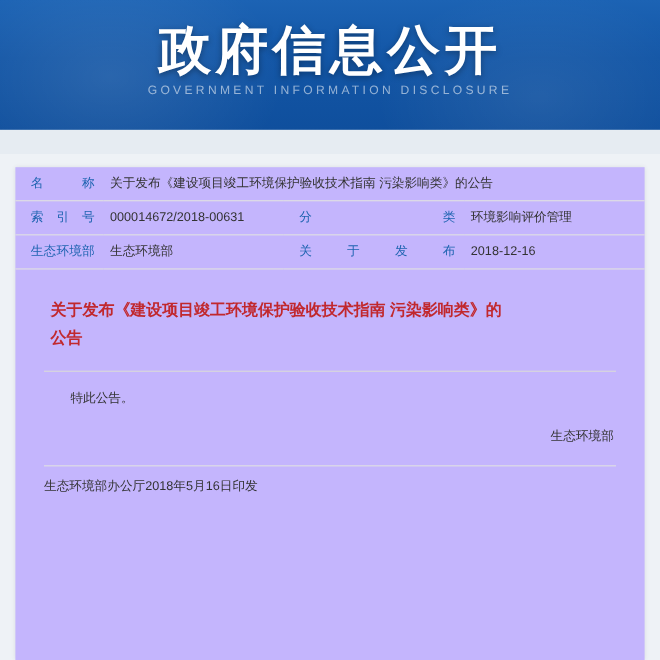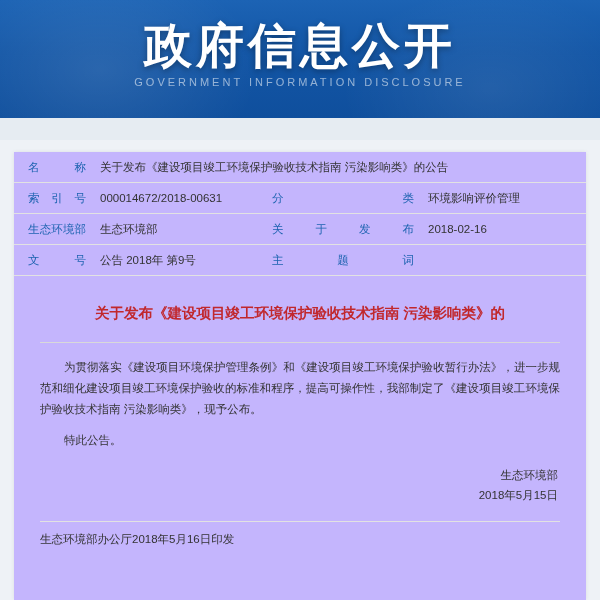--- a/index.html
+++ b/index.html
@@ -106,21 +106,20 @@
   .val2 { width: 132px; }
   
   .doc {
     padding: 18px 26px 0 26px;
   }
   .doc-title {
     color: #c1282d;
     font-weight: bold;
     font-size: 14.5px;
     line-height: 26px;
-    text-align: center;
     padding: 6px 6px 2px 6px;
   }
   .rule {
     margin: 14px 0 14px 0;
     height: 1px;
     background: #d9d9d9;
   }
   .para {
     font-size: 11.5px;
     line-height: 21px;
@@ -174,44 +173,37 @@
       <tr>
         <td class="lbl">索引号</td>
         <td class="val val-wide">000014672/2018-00631</td>
         <td class="lbl lbl2">分　类</td>
         <td class="val val2">环境影响评价管理</td>
       </tr>
       <tr>
         <td class="lbl">生态环境部</td>
         <td class="val val-wide">生态环境部</td>
         <td class="lbl lbl2">关于发布</td>
-        <td class="val val2">2018-02-16</td>
-      </tr>
-      <tr>
-        <td class="lbl">文　号</td>
-        <td class="val val-wide">公告 2018年 第9号</td>
-        <td class="lbl lbl2">主 题 词</td>
-        <td class="val val2"></td>
+        <td class="val val2">2018-12-16</td>
       </tr>
     </tbody>
       </table>
 
     <div class="doc">
       <div class="doc-title">
         <div>关于发布《建设项目竣工环境保护验收技术指南 污染影响类》的</div>
+        <div>公告</div>
       </div>
 
       <div class="rule"></div>
 
-      <p class="para">为贯彻落实《建设项目环境保护管理条例》和《建设项目竣工环境保护验收暂行办法》，进一步规范和细化建设项目竣工环境保护验收的标准和程序，提高可操作性，我部制定了《建设项目竣工环境保护验收技术指南 污染影响类》，现予公布。</p>
       <p class="para">特此公告。</p>
 
 
       <div class="sign">
         <div>生态环境部</div>
-        <div>2018年5月15日</div>
       </div>
 
       <div class="footer-line">生态环境部办公厅2018年5月16日印发</div>
     </div>
 
   </div>
 </div>
 
 </body></html>

